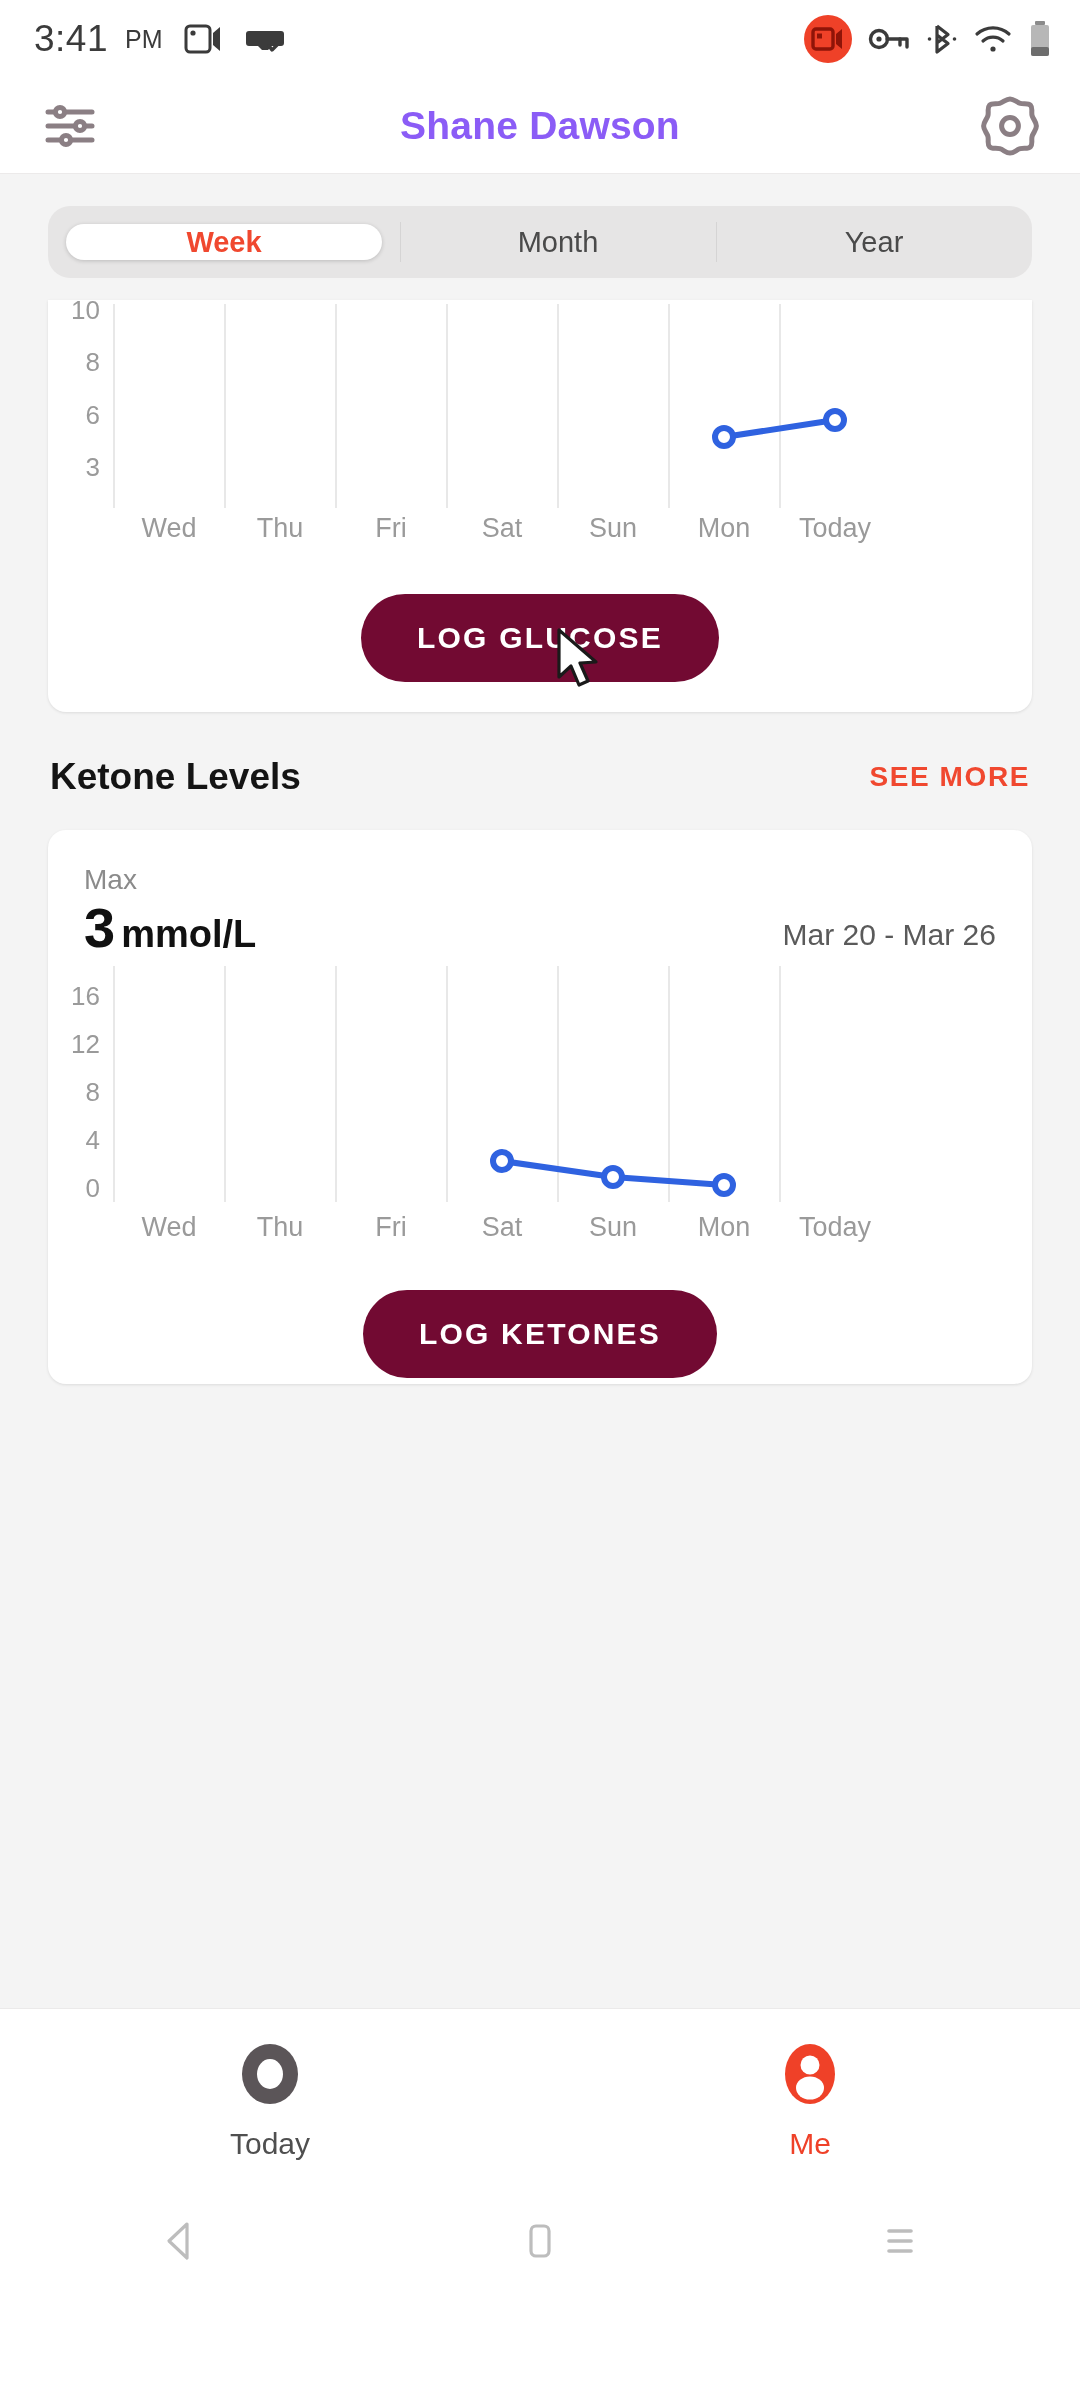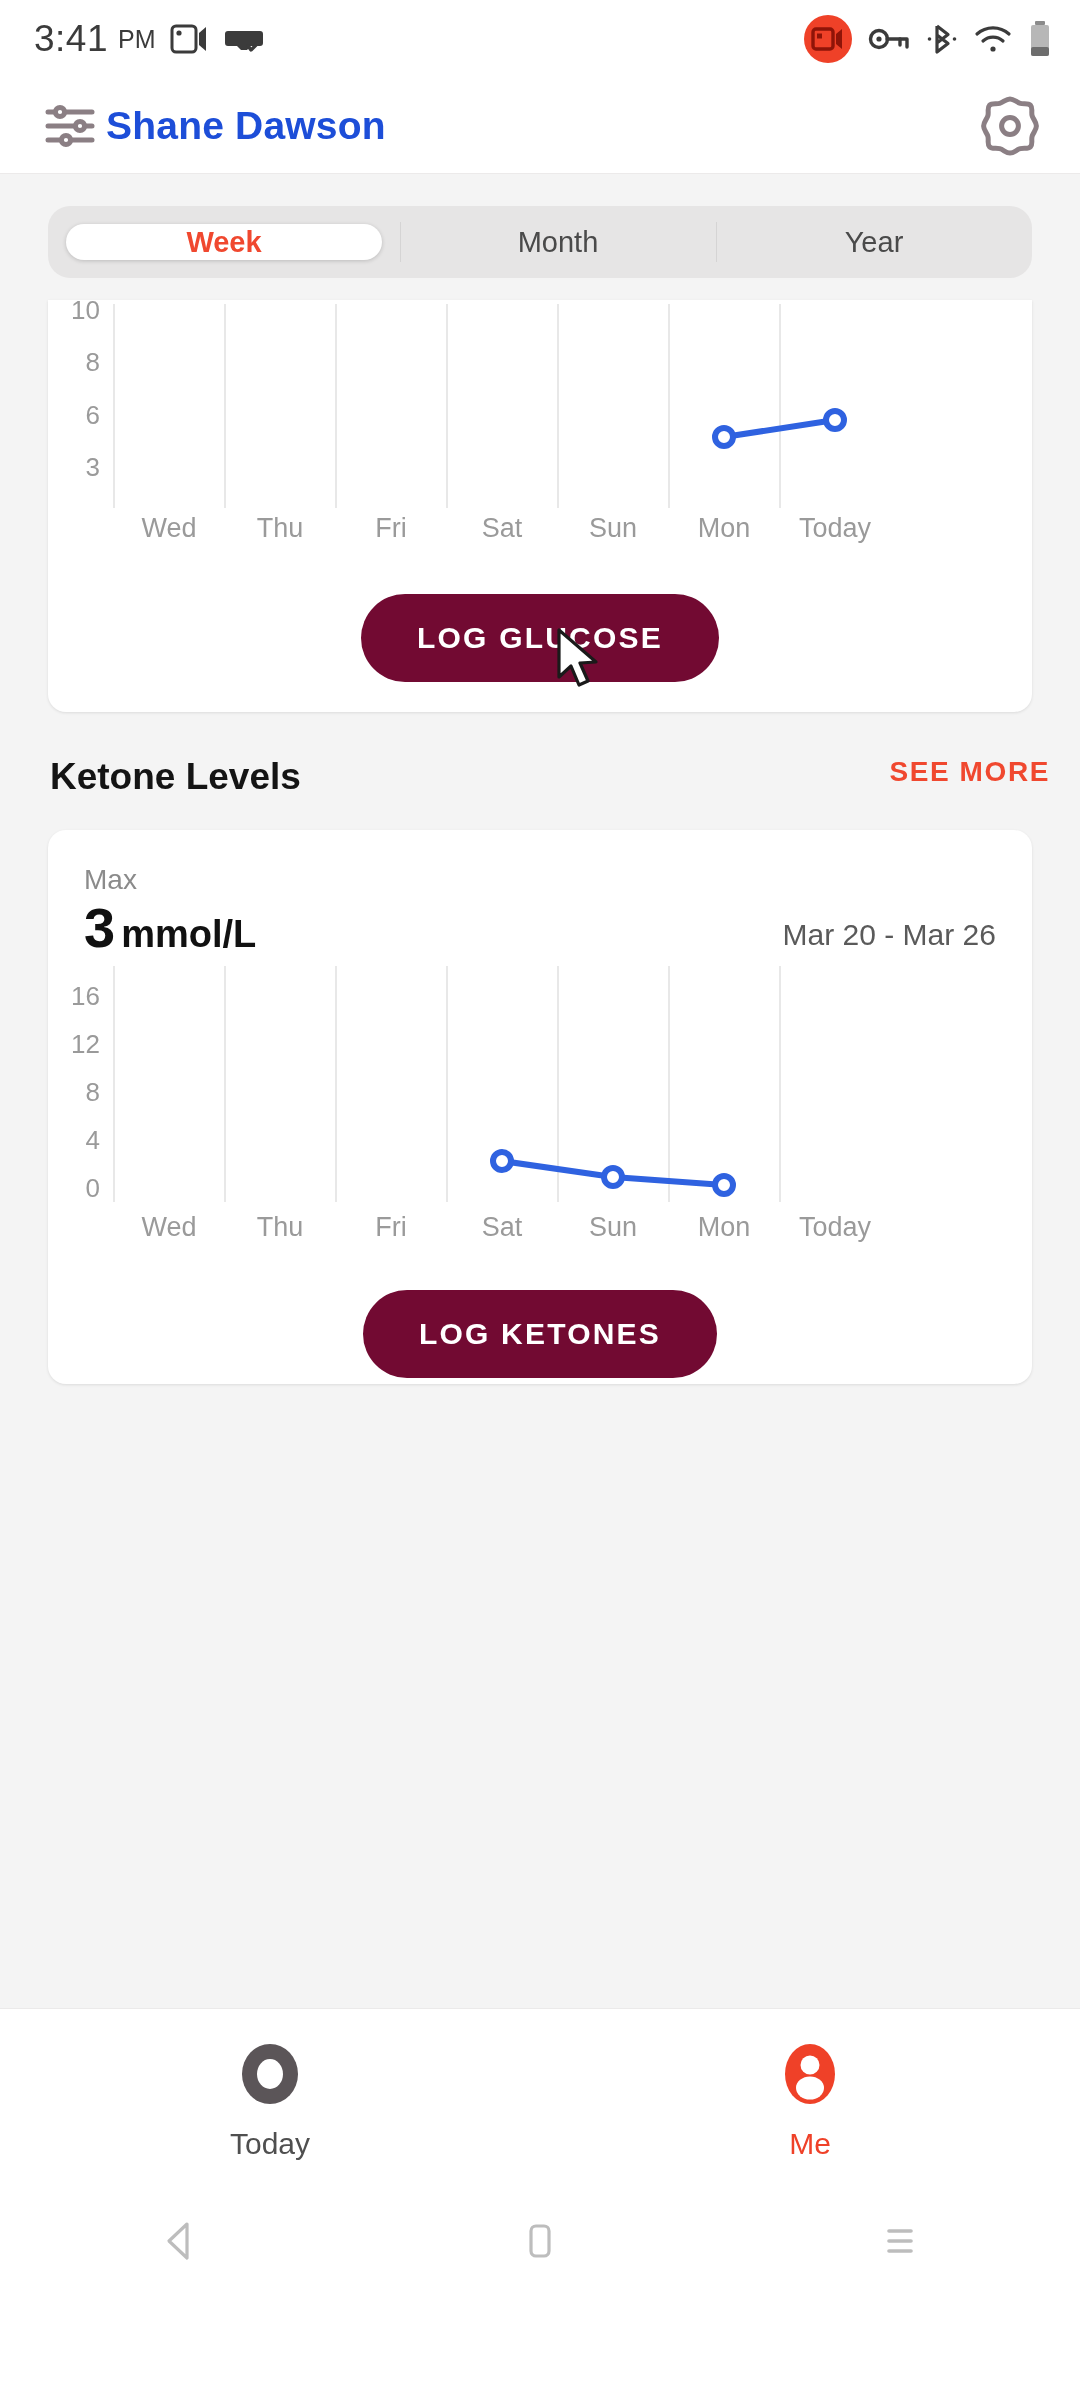--- a/index.html
+++ b/index.html
@@ -13,42 +13,42 @@
   }
 
   
   .statusbar{
     height:78px;
     display:flex;
     align-items:center;
     padding:0 28px 0 34px;
     background:#ffffff;
   }
-  .sb-left{ display:flex; align-items:center; gap:14px;text-align:right; }
+  .sb-left{ display:flex; align-items:center; gap:21px;text-align:right; }
   .sb-time{ font-size:37px; font-weight:400; color:#3b3b3b; letter-spacing:.5px; }
   .sb-ampm{ font-size:25px; font-weight:400; color:#3b3b3b; margin-left:-4px; }
   .sb-spacer{ flex:1; }
   .sb-right{ display:flex; align-items:center; gap:15px; }
   .sb-icon{ display:flex; align-items:center; justify-content:center; }
   .rec-badge{
     width:48px;height:48px;border-radius:50%;
     background:#ef4128;display:flex;align-items:center;justify-content:center;
   }
 
   
   .appbar{
     height:96px;
     display:flex;align-items:center;
     padding:0 34px;
     background:#ffffff;
     border-bottom:1px solid #eceaea;
   }
   .appbar-title{
-    flex:1;text-align:left;
-    font-size:39px;font-weight:700;color:#1d4ed8;
+    flex:1;text-align:center;
+    font-size:39px;font-weight:700;color:#8b5cf6;
     letter-spacing:.2px;
   }
   .icon-btn{ width:72px;height:72px;display:flex;align-items:center;justify-content:center; }
 
   
   .content{
     background:#f4f4f4;
     padding:0 0 0 0;
     height:1834px;
     position:relative;
@@ -118,22 +118,22 @@
     padding:0 56px;
     font-size:30px;
     font-weight:700;
     letter-spacing:2.2px;
     font-family:"Liberation Sans", sans-serif;
     cursor:pointer;
   }
 
   
   .section-head{
-    display:flex;justify-content:space-between;
-    padding:44px 30px 8px 50px;
+    display:flex;align-items:center;justify-content:space-between;
+    padding:44px 50px 8px 50px;
   }
   .section-title{ font-size:37px;font-weight:700;color:#141414; }
   .see-more{
     font-size:28px;font-weight:700;color:#f0482f;letter-spacing:1.6px;
     cursor:pointer;
   }
 
   
   .bottomnav{
     height:178px;

